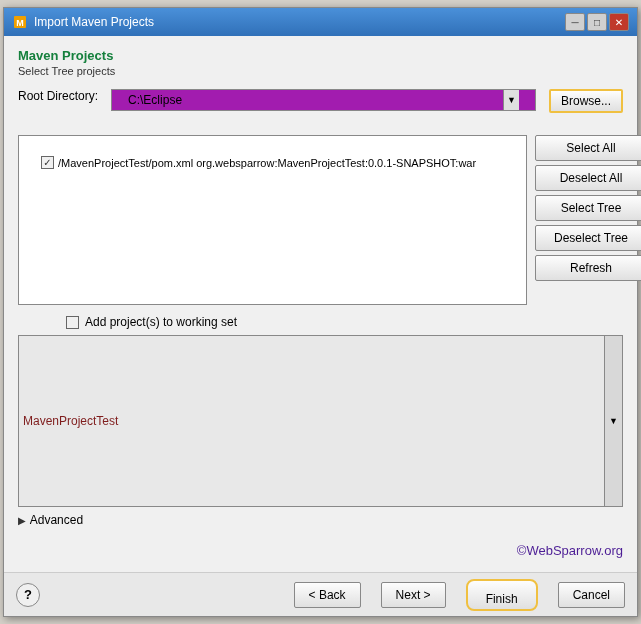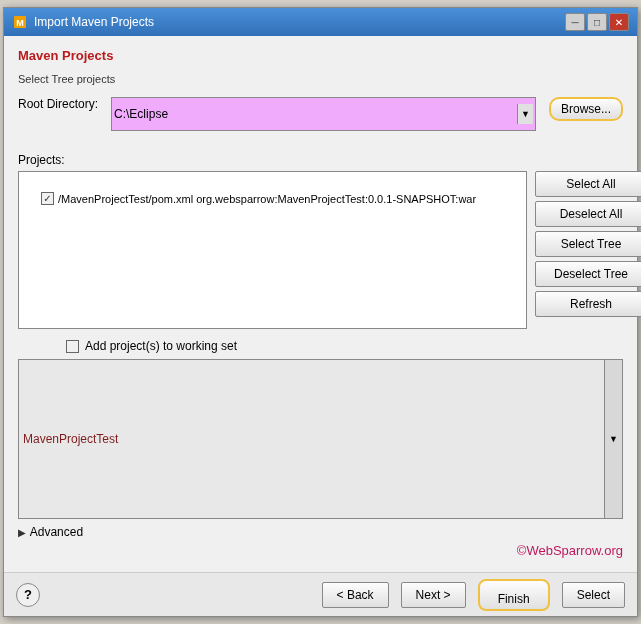--- a/index.html
+++ b/index.html
@@ -66,22 +66,22 @@
     .content {
       flex: 1;
       display: flex;
       flex-direction: column;
       padding: 12px 14px 10px 14px;
       background: #f0f0f0;
     }
     .section-title {
       font-size: 13px;
       font-weight: bold;
-      color: #b91c1c;
-      margin-bottom: 10px;
+      color: #15803d;
+      margin-bottom: 2px;
     }
     .section-subtitle {
       font-size: 11px;
       color: #333;
       margin-bottom: 12px;
     }
     .root-dir-row {
       display: flex;
       align-items: flex-start;
       gap: 13px;
@@ -89,23 +89,23 @@
     }
     .root-dir-label {
       font-size: 12px;
       white-space: nowrap;
     }
     .root-dir-input-wrapper {
       flex: 1;
       display: flex;
       align-items: center;
       border: 1px solid #888;
-      background: #f0abfc;
-      height: 34px;
-      padding: 0 2px;
+      background: #a21caf;
+      height: 22px;
+      padding: 0 16px;
     }
     .root-dir-input {
       flex: 1;
       border: none;
       outline: none;
       font-size: 12px;
       background: transparent;
     }
     .dropdown-arrow {
       width: 16px;
@@ -116,21 +116,21 @@
       align-items: center;
       justify-content: center;
       cursor: pointer;
       font-size: 9px;
     }
     .browse-btn {
       padding: 2px 10px;
       height: 24px;
       background: linear-gradient(to bottom, #fdfdfd, #e0e0e0);
       border: 2px solid #f0c040;
-      border-radius: 10px;
+      border-radius: 2px;
       cursor: pointer;
       font-size: 12px;
       white-space: nowrap;
     }
     .projects-label {
       font-size: 12px;
       margin-bottom: 4px;
     }
     .projects-area {
       display: flex;
@@ -244,22 +244,22 @@
     .advanced-arrow {
       font-size: 10px;
       color: #333;
     }
     .advanced-label {
       font-size: 12px;
     }
     .watermark {
       text-align: right;
       font-size: 13px;
-      color: #be185d;
-      margin-top: 0;
+      color: #4c1d95;
+      margin-top: 12px;
       margin-bottom: 4px;
     }
     .footer {
       height: 44px;
       background: #e8e8e8;
       border-top: 1px solid #ccc;
       display: flex;
       align-items: center;
       justify-content: space-between;
       padding: 0 12px;
@@ -277,21 +277,21 @@
       background: #f0f0f0;
       display: flex;
       align-items: center;
       justify-content: center;
       cursor: pointer;
       font-size: 13px;
       font-weight: bold;
     }
     .footer-nav-buttons {
       display: flex;
-      gap: 12px;
+      gap: 20px;
       align-items: center;
     }
     .nav-btn {
       padding: 3px 14px;
       height: 26px;
       background: linear-gradient(to bottom, #fdfdfd, #e0e0e0);
       border: 1px solid #888;
       border-radius: 2px;
       cursor: pointer;
       font-size: 12px;
@@ -341,21 +341,20 @@
 
     <div class="root-dir-row">
       <span class="root-dir-label">Root Directory:</span>
       <div class="root-dir-input-wrapper">
         <input class="root-dir-input" type="text" value="C:\Eclipse" style="">
         <div class="dropdown-arrow">▼</div>
       </div>
       <button class="browse-btn">Browse...</button>
     </div>
 
-    <div class="projects-label">Projects:</div>
 
     <div class="projects-area">
       <div class="projects-list">
         <div class="project-item">
           <div class="project-checkbox checked"></div>
           <span class="project-text">/MavenProjectTest/pom.xml  org.websparrow:MavenProjectTest:0.0.1-SNAPSHOT:war</span>
         </div>
       </div>
       <div class="side-buttons">
         <button class="side-btn">Select All</button>
@@ -384,16 +383,16 @@
   </div>
 
   <div class="footer">
     <div class="footer-left">
       <button class="help-btn">?</button>
     </div>
     <div class="footer-nav-buttons">
       <button class="nav-btn">&lt; Back</button>
       <button class="nav-btn">Next &gt;</button>
       <button class="finish-btn">Finish</button>
-      <button class="cancel-btn">Select</button>
+      <button class="cancel-btn">Cancel</button>
     </div>
   </div>
 </div>
 
 </body></html>

